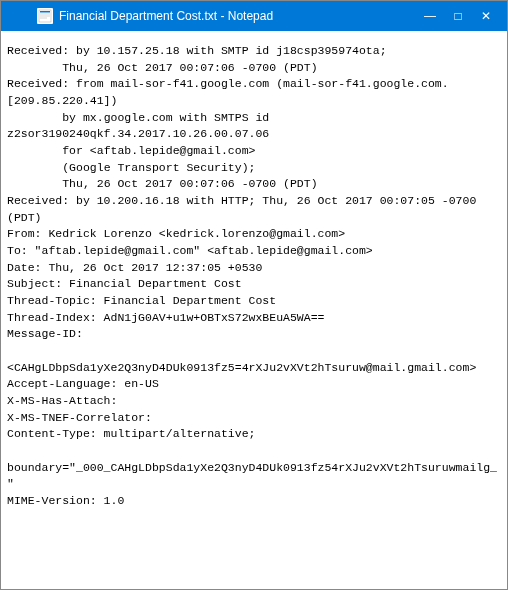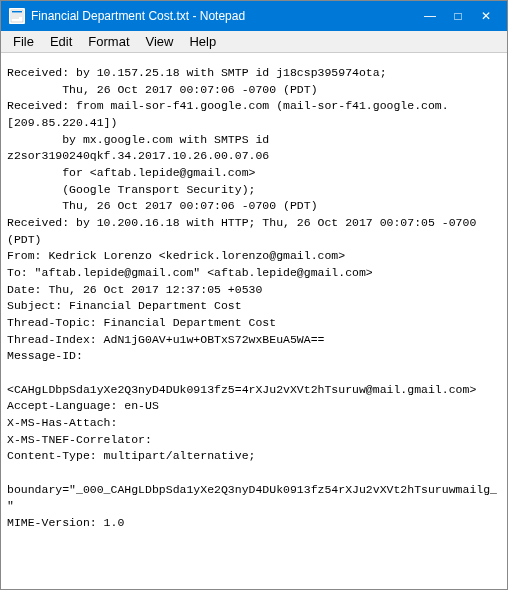--- a/index.html
+++ b/index.html
@@ -37,20 +37,21 @@
       padding: 0 8px;
       justify-content: space-between;
       flex-shrink: 0;
     }
 
     .title-bar-left {
       display: flex;
       align-items: center;
       gap: 6px;
       font-size: 12px;
+      margin-left: 28px;
     }
 
     .title-icon {
       width: 16px;
       height: 16px;
       background: #fff;
       border-radius: 1px;
       display: flex;
       align-items: center;
       justify-content: center;
@@ -157,27 +158,20 @@
       </div>
       <span class="title-text">Financial Department Cost.txt - Notepad</span>
     </div>
     <div class="title-bar-buttons">
       <button class="title-btn">—</button>
       <button class="title-btn">□</button>
       <button class="title-btn close">✕</button>
     </div>
   </div>
 
-  <div class="menu-bar">
-    <span class="menu-item">File</span>
-    <span class="menu-item">Edit</span>
-    <span class="menu-item">Format</span>
-    <span class="menu-item">View</span>
-    <span class="menu-item">Help</span>
-  </div>
 
   <div class="content-area">
     <textarea class="text-content" readonly="" style="">Received: by 10.157.25.18 with SMTP id j18csp395974ota;
         Thu, 26 Oct 2017 00:07:06 -0700 (PDT)
 Received: from mail-sor-f41.google.com (mail-sor-f41.google.com. [209.85.220.41])
         by mx.google.com with SMTPS id z2sor3190240qkf.34.2017.10.26.00.07.06
         for &lt;aftab.lepide@gmail.com&gt;
         (Google Transport Security);
         Thu, 26 Oct 2017 00:07:06 -0700 (PDT)
 Received: by 10.200.16.18 with HTTP; Thu, 26 Oct 2017 00:07:05 -0700 (PDT)

